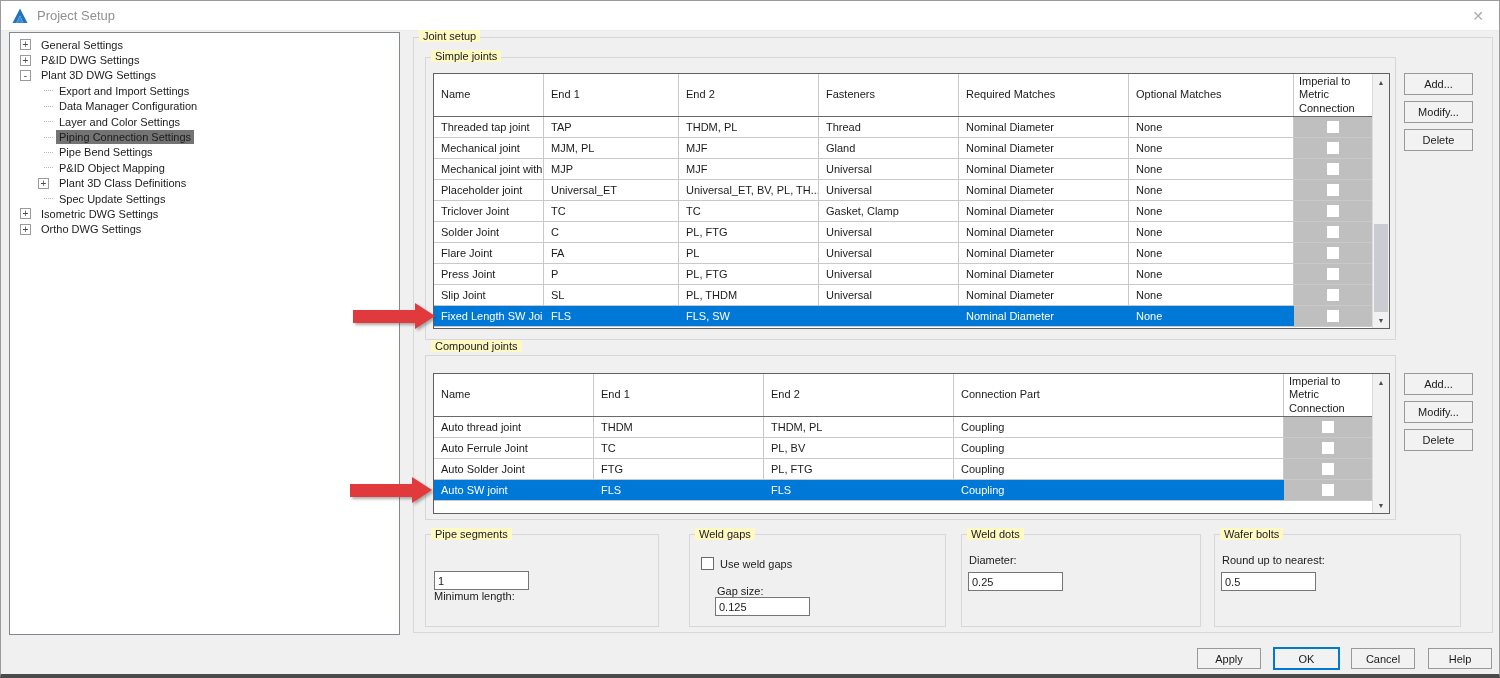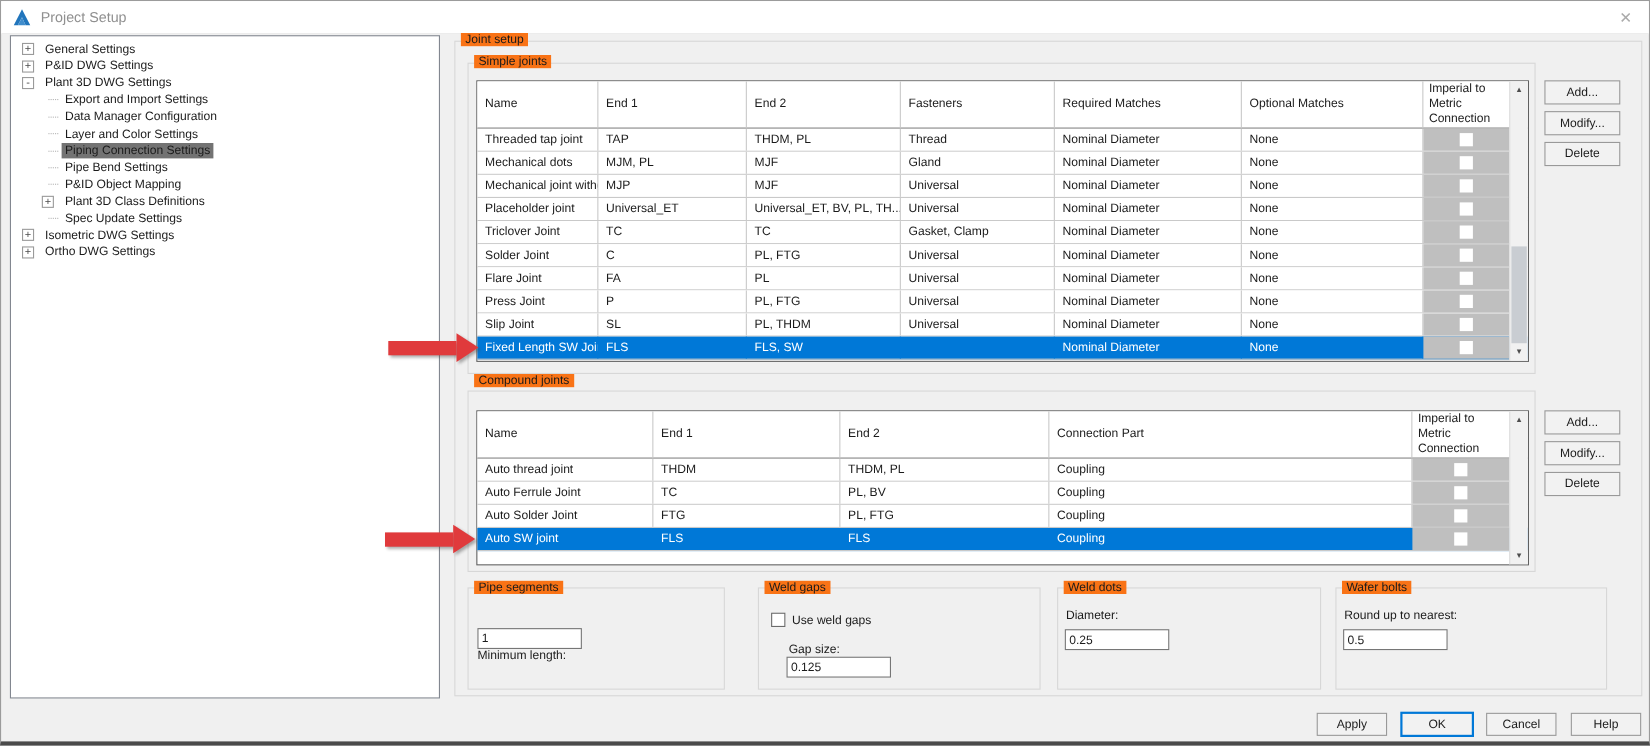--- a/index.html
+++ b/index.html
@@ -22,21 +22,21 @@
   .lvl1 { padding-left:34px; }
   .lvl1e { padding-left:28px; }
   .exp { display:inline-flex; width:11px; height:11px; border:1px solid #9a9a9a; background:#fff;
          color:#4a4a4a; font-size:10px; line-height:9px; align-items:center; justify-content:center;
          margin-right:7px; flex:none; }
   .stub { width:9px; height:0; border-top:1px dotted #b5b5b5; margin-right:3px; flex:none; }
   .tlabel { padding:1px 3px; }
   .tlabel.sel { background:#737373; }
   
   .groupbox { position:absolute; border:1px solid #d7d7d7; }
-  .glabel { position:absolute; font-size:11px; color:#1b1b1b; background:#f97316; padding:0 4px; z-index:3; }
+  .glabel { position:absolute; font-size:11px; color:#1b1b1b; background:#fef9c3; padding:0 4px; z-index:3; }
   
   .table { position:absolute; background:#fff; border:1px solid #606060; }
   .thead { display:flex; height:43px; border-bottom:1px solid #6a6a6a; background:#fff; }
   .hcell { border-right:1px solid #c9c9c9; display:flex; align-items:center; padding-left:7px;
            font-size:11px; color:#1b1b1b; line-height:1.2; }
   .hcell.wrap { white-space:normal; padding-left:5px; padding-right:2px; }
   .thead > .hcell:last-child { border-right:none; }
   .trow { display:flex; height:21px; border-bottom:1px solid #c9c9c9; background:#fff; }
   .tcell { border-right:1px solid #c9c9c9; font-size:11px; color:#1b1b1b; padding-left:7px;
            display:flex; align-items:center; white-space:nowrap; overflow:hidden; }
@@ -162,21 +162,21 @@
       <div class="tcell sc1">TAP</div>
       <div class="tcell sc2">THDM, PL</div>
       <div class="tcell sc3">Thread</div>
       <div class="tcell sc4">Nominal Diameter</div>
       <div class="tcell sc5">None</div>
       <div class="tcell sc6 cbcell">
           <span class="cb"></span>
         </div>
     </div>
     <div class="trow">
-      <div class="tcell sc0">Mechanical dots</div>
+      <div class="tcell sc0">Mechanical joint</div>
       <div class="tcell sc1">MJM, PL</div>
       <div class="tcell sc2">MJF</div>
       <div class="tcell sc3">Gland</div>
       <div class="tcell sc4">Nominal Diameter</div>
       <div class="tcell sc5">None</div>
       <div class="tcell sc6 cbcell">
           <span class="cb"></span>
         </div>
     </div>
     <div class="trow">

